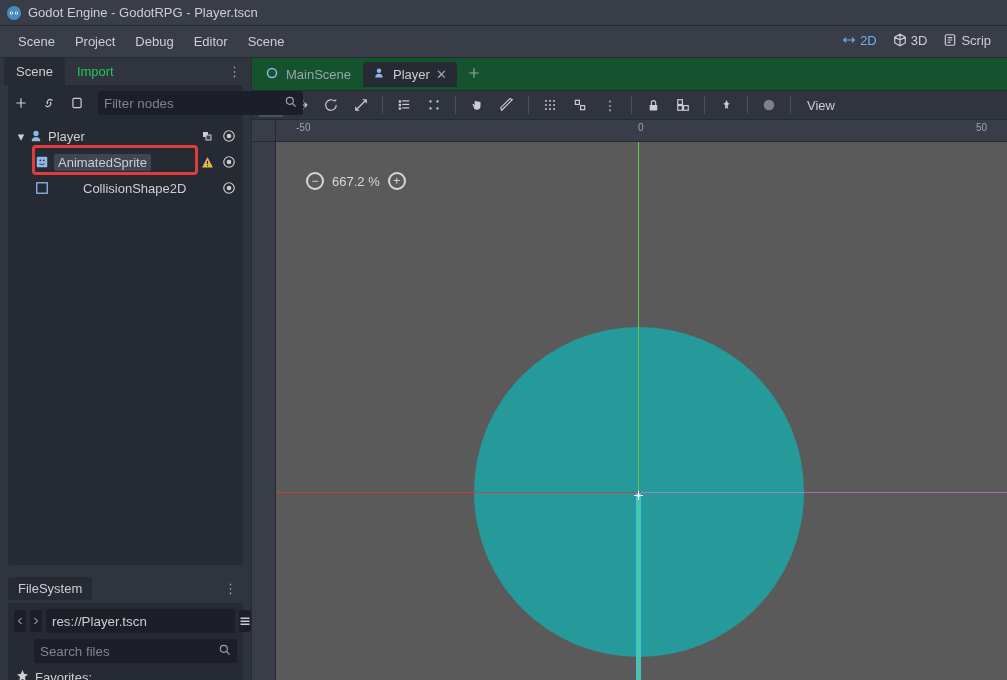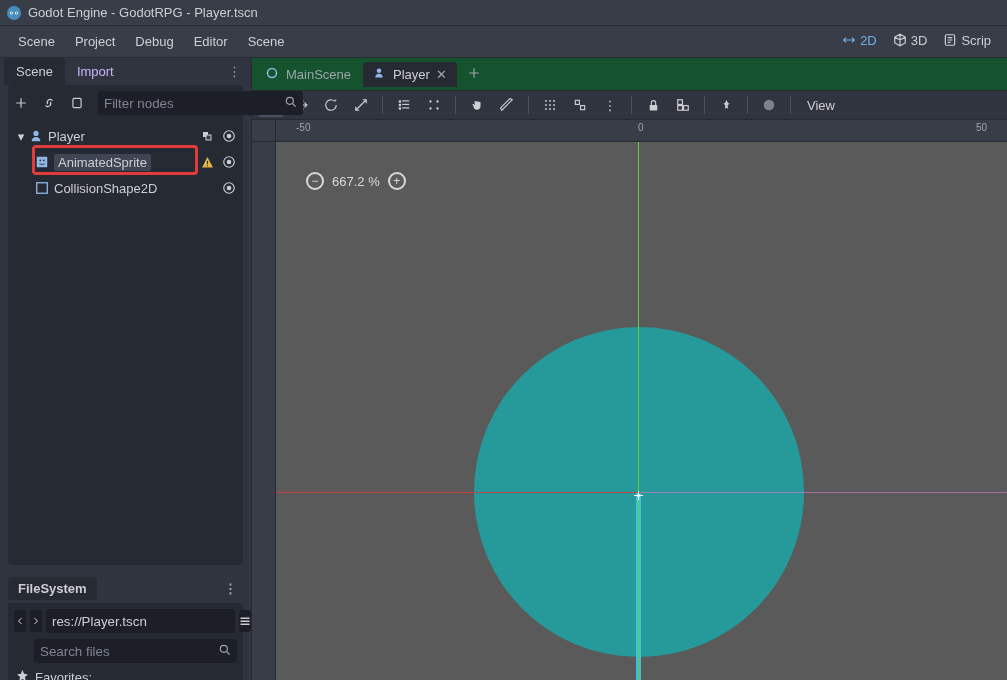--- a/index.html
+++ b/index.html
@@ -57,21 +57,21 @@
   border-right: 1px solid #262a33;
 }
 .dock-tabs {
   display: flex;
   align-items: center;
   height: 32px;
   padding: 0 4px;
 }
 .dock-tab {
   padding: 6px 12px;
-  color: #c4b5fd;
+  color: #22c55e;
   cursor: pointer;
 }
 .dock-tab.active {
   background: #262a33;
   color: #cdced2;
   border-radius: 4px 4px 0 0;
 }
 .dock-opts {
   margin-left: auto;
   padding: 0 6px;
@@ -126,21 +126,21 @@
 .red-highlight {
   position: absolute;
   border: 3px solid #e03c3c;
   border-radius: 4px;
   pointer-events: none;
 }
 .filesystem-panel {
   margin: 8px 8px 0 8px;
 }
 .fs-header {
-  display:flex; align-items:center; height:30px;font-weight:bold;
+  display:flex; align-items:center; height:30px;
 }
 .fs-title { padding: 4px 10px; background:#262a33; border-radius:4px 4px 0 0; }
 .fs-body {
   background: #262a33;
   border-radius: 0 4px 4px 4px;
   padding: 6px;
 }
 .fs-nav { display:flex; align-items:center; gap:4px; margin-bottom:6px; }
 .fs-nav .navbtn { width:22px; height:22px; display:inline-flex; align-items:center; justify-content:center; background:#1c1f27; border-radius:3px; color:#cdced2; }
 .path-box {
@@ -355,21 +355,21 @@
               </span>
             <span class="ricon">
                 <svg width="14" height="14" viewBox="0 0 24 24" fill="none" stroke="#cdced2" stroke-width="2">
                   <circle cx="12" cy="12" r="9"></circle>
                   <circle cx="12" cy="12" r="3" fill="#cdced2"></circle>
                 </svg>
               </span>
           </span>
         </div>
 
-        <div class="tree-row" style="padding-left:26px;">
+        <div class="tree-row" style="padding-left:26px;gap:29px;">
           <span class="node-icon">
               <svg width="14" height="14" viewBox="0 0 16 16" fill="none" stroke="#8fb8e6" stroke-width="1.5">
                 <rect x="2" y="2" width="12" height="12"></rect>
               </svg>
             </span>
           <span class="node-label">CollisionShape2D</span>
           <span class="row-right">
             <span class="ricon">
                 <svg width="14" height="14" viewBox="0 0 24 24" fill="none" stroke="#cdced2" stroke-width="2">
                   <circle cx="12" cy="12" r="9"></circle>

